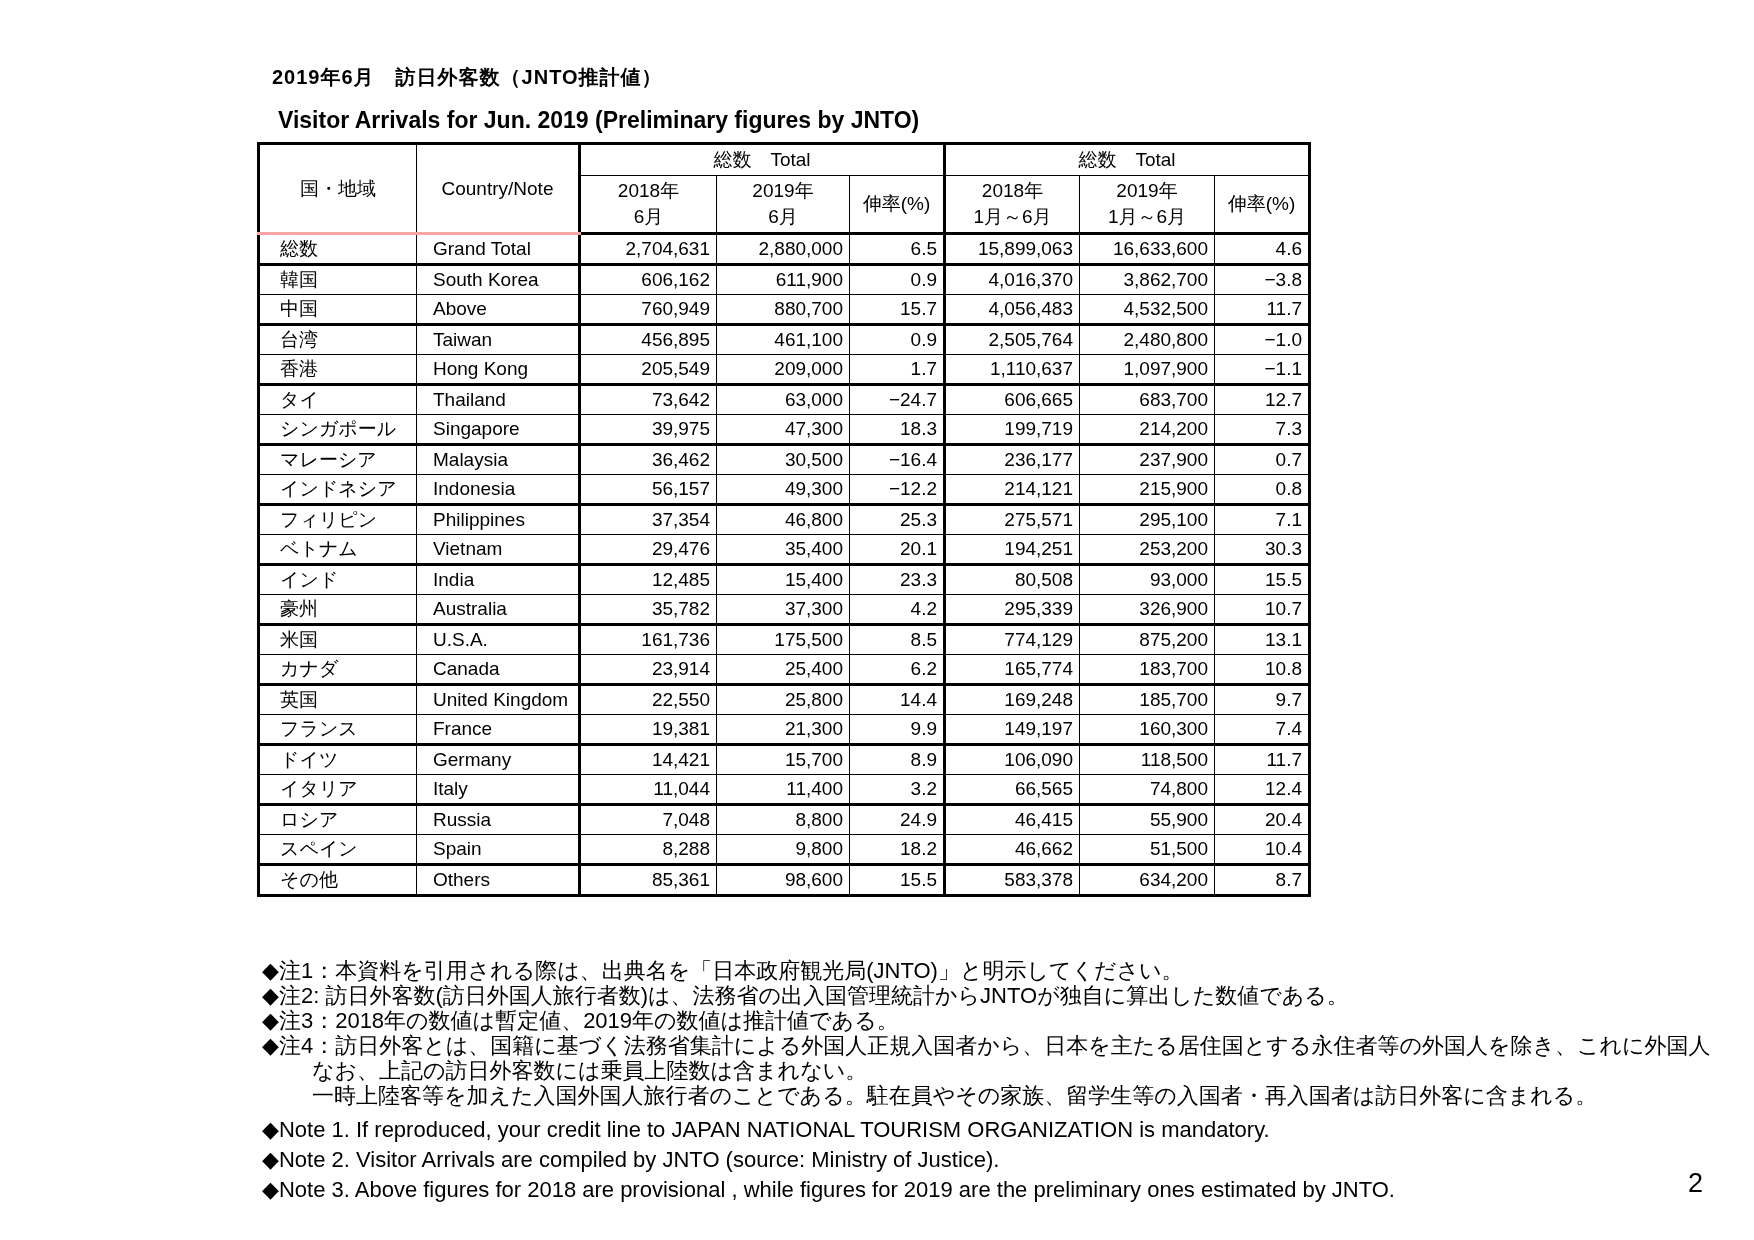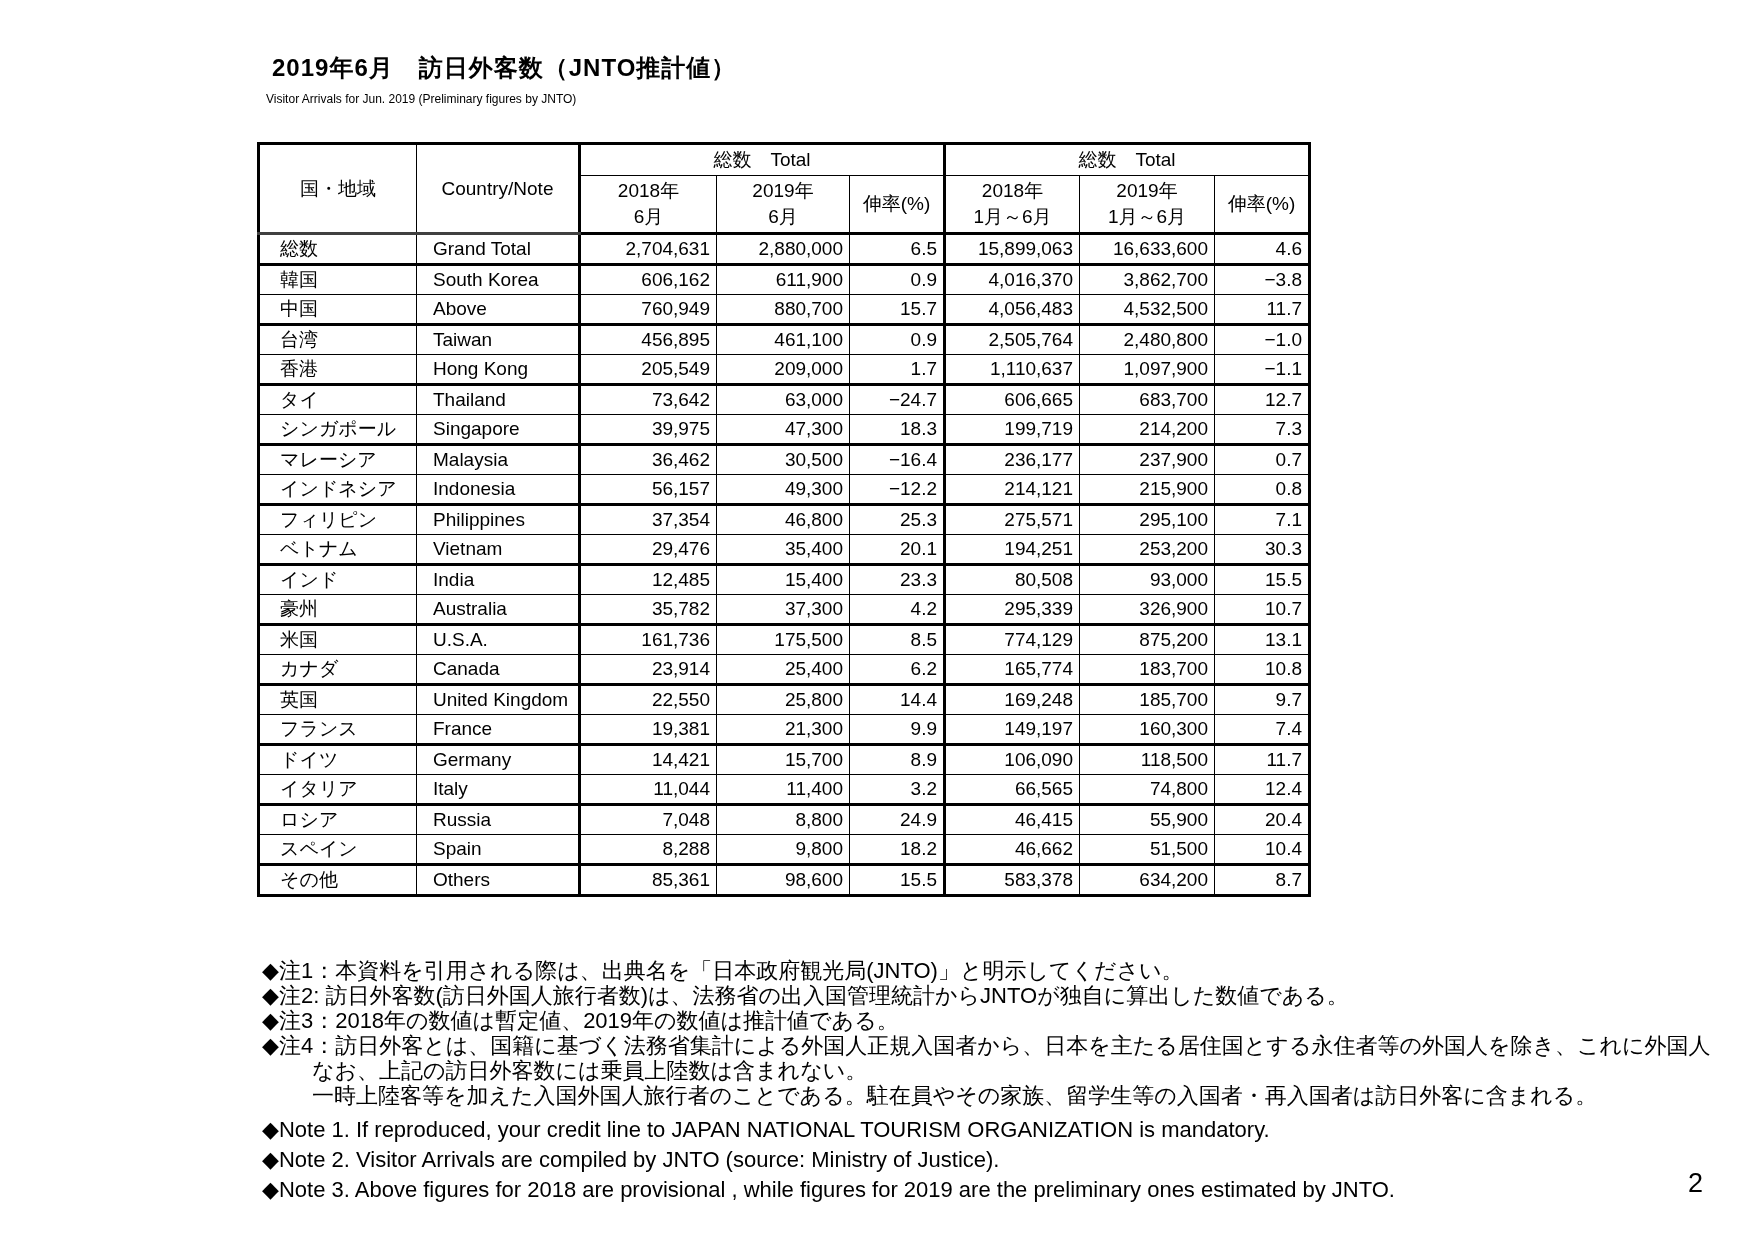--- a/index.html
+++ b/index.html
@@ -3,36 +3,36 @@
 <meta charset="utf-8">
 <style>
   html, body { margin: 0; padding: 0; }
   body {
     width: 1754px; height: 1240px;
     background: #ffffff; color: #000;
     font-family: "Liberation Sans", "DejaVu Sans", sans-serif;
     position: relative; overflow: hidden;
   }
   .title-block { position: absolute; left: 262px; top: 48px; }
-  .title-ja { font-size: 24px; font-weight: bold; margin: 4px 0 8px 10px; letter-spacing: 1px; white-space: nowrap; }
-  .title-en { font-size: 12px; margin: 4px; white-space: nowrap; }
+  .title-ja { font-size: 20px; font-weight: bold; margin: 16px 0 8px 10px; letter-spacing: 1px; white-space: nowrap; }
+  .title-en { font-size: 23px; margin: 16px; white-space: nowrap; font-weight: bold; }
 
   table.arrivals {
     position: absolute; left: 257px; top: 142px;
     border-collapse: collapse; table-layout: fixed;
     border: 3px solid #000;
   }
   .arrivals th, .arrivals td {
     border: 1px solid #000;
     font-weight: normal; font-size: 19px;
     padding: 0; overflow: hidden; white-space: nowrap;
   }
   .arrivals thead tr.h1 th { height: 30px; text-align: center; vertical-align: middle; }
   .arrivals thead tr.h2 th { height: 56px; text-align: center; vertical-align: middle; border-bottom: 3px solid #000; line-height: 26px; }
-  .arrivals thead th.rowspan2 { border-bottom: 3px solid #404040; vertical-align: middle; text-align: center; }
+  .arrivals thead th.rowspan2 { border-bottom: 3px solid #fca5a5; vertical-align: middle; text-align: center; }
   .arrivals tbody td { height: 28px; vertical-align: middle; }
   .arrivals td.ja { text-align: left; padding-left: 20px; }
   .arrivals td.en { text-align: left; padding-left: 16px; }
   .arrivals td.num { text-align: right; padding-right: 6px; }
   .arrivals .vsep { border-left: 3px solid #000; }
   .arrivals tbody tr.thick td { border-bottom: 3px solid #000; }
 
   .notes { position: absolute; left: 262px; font-size: 22px; }
   #notes-ja { top: 958px; }
   #notes-en { top: 1112px; }

